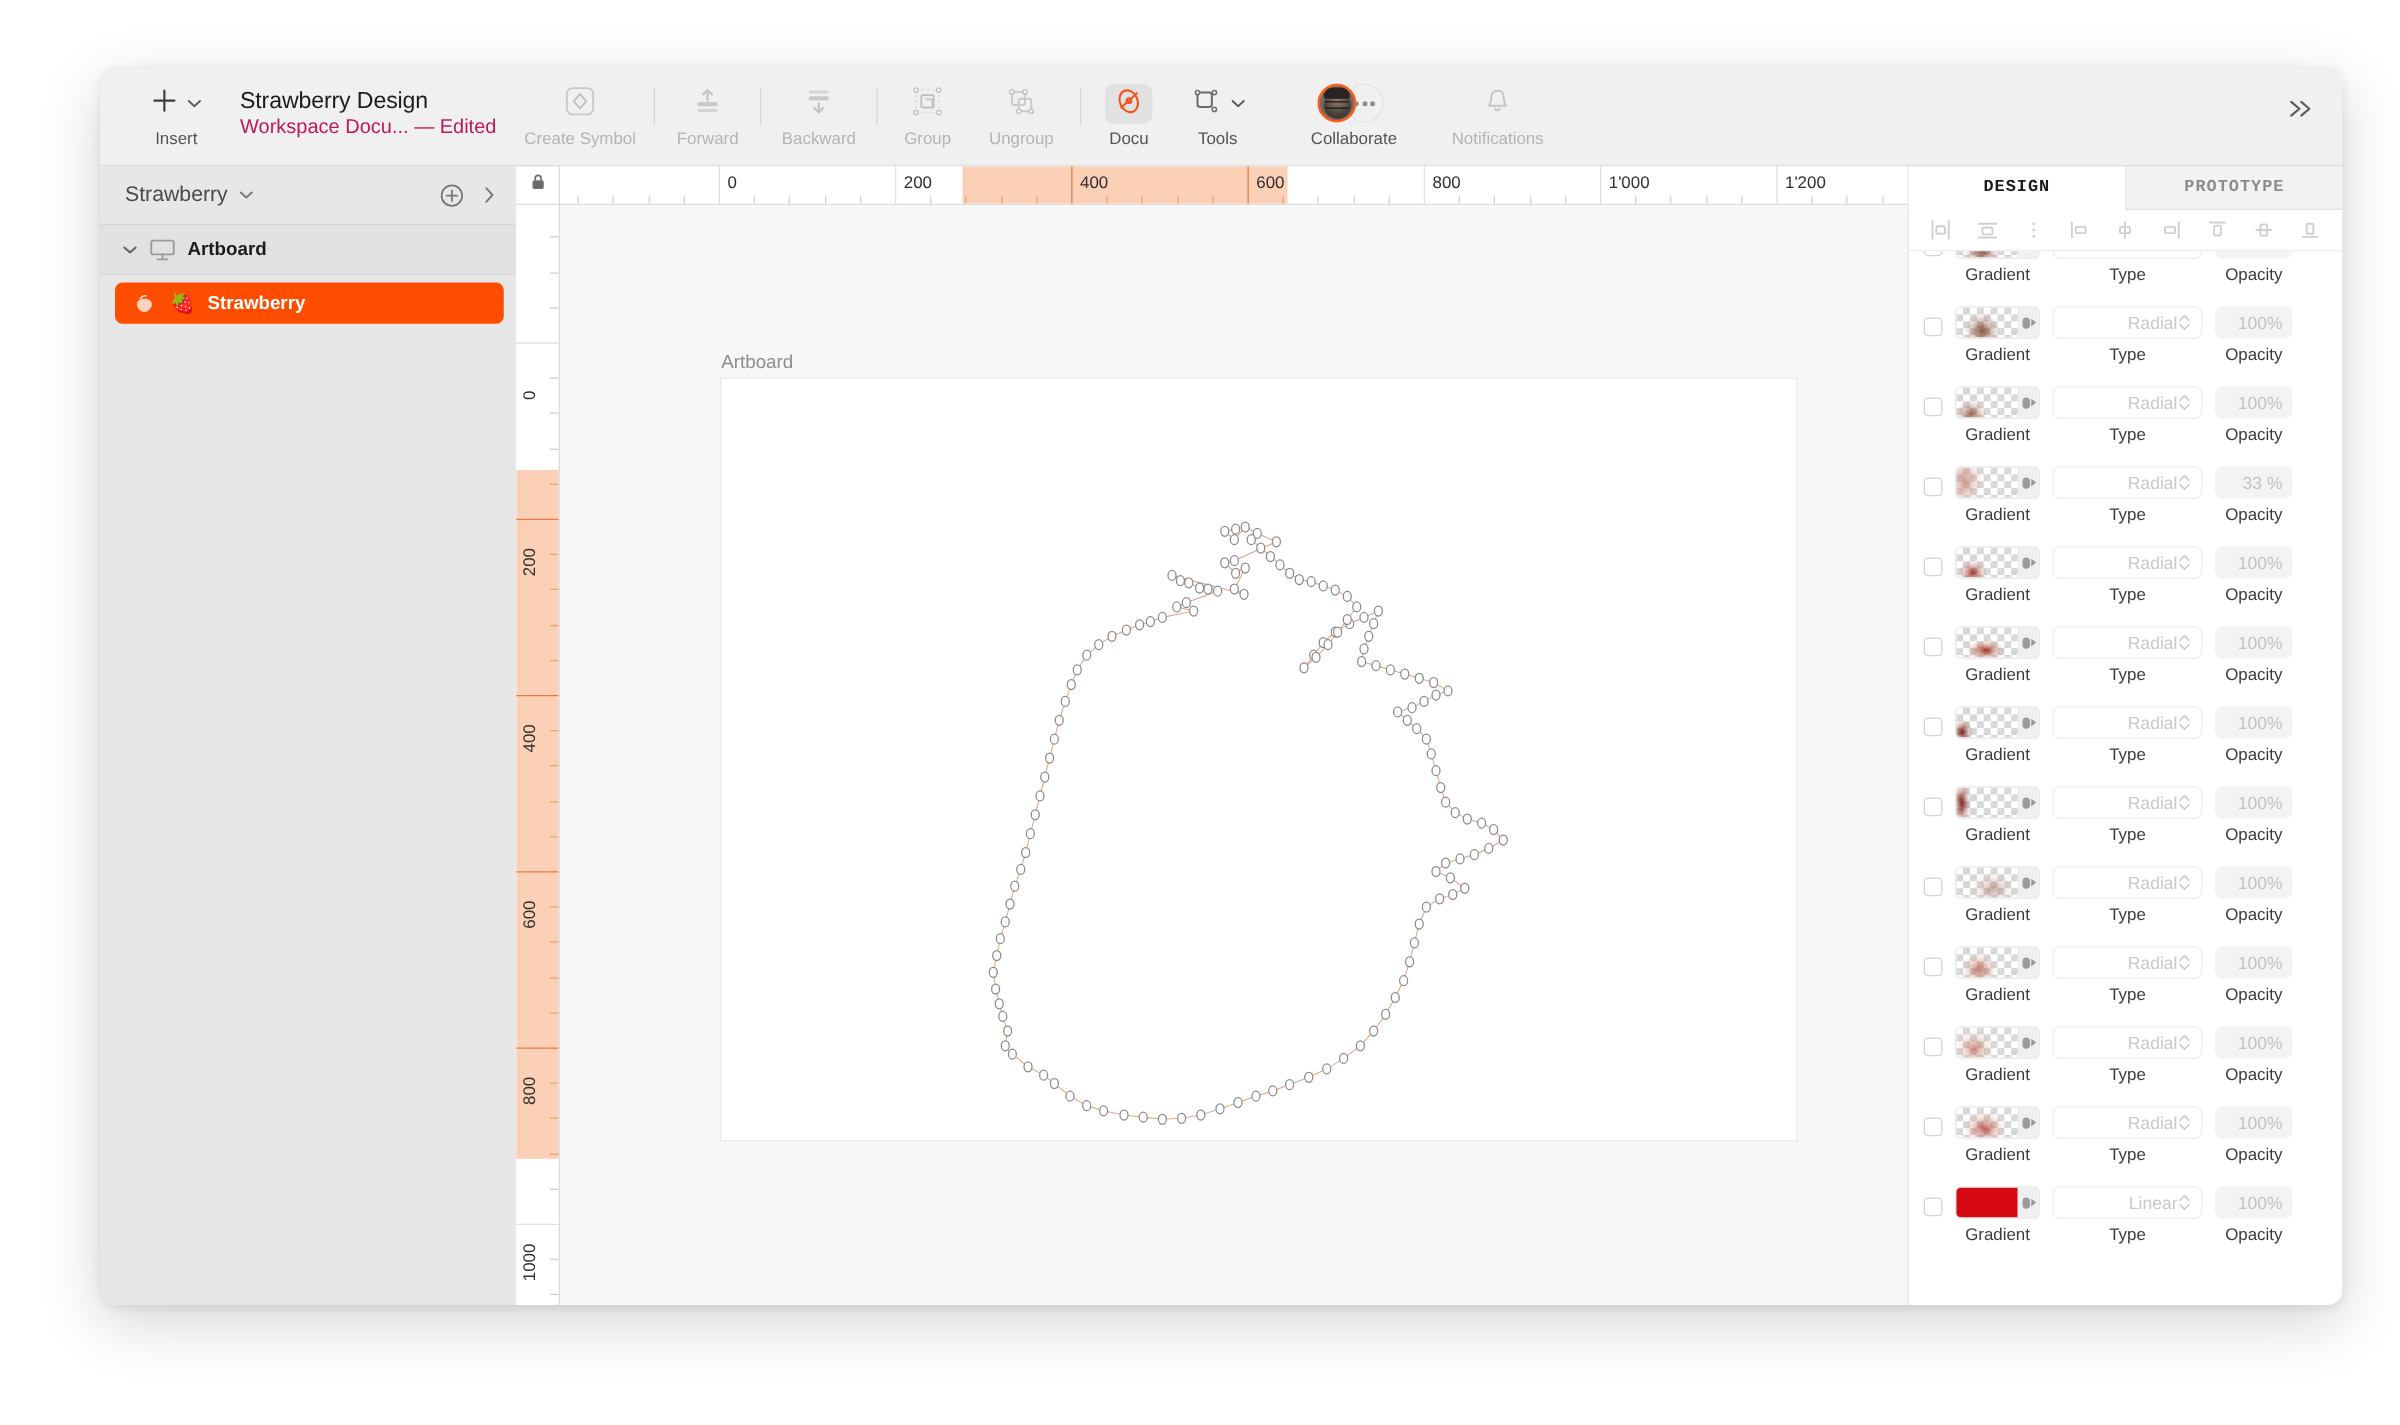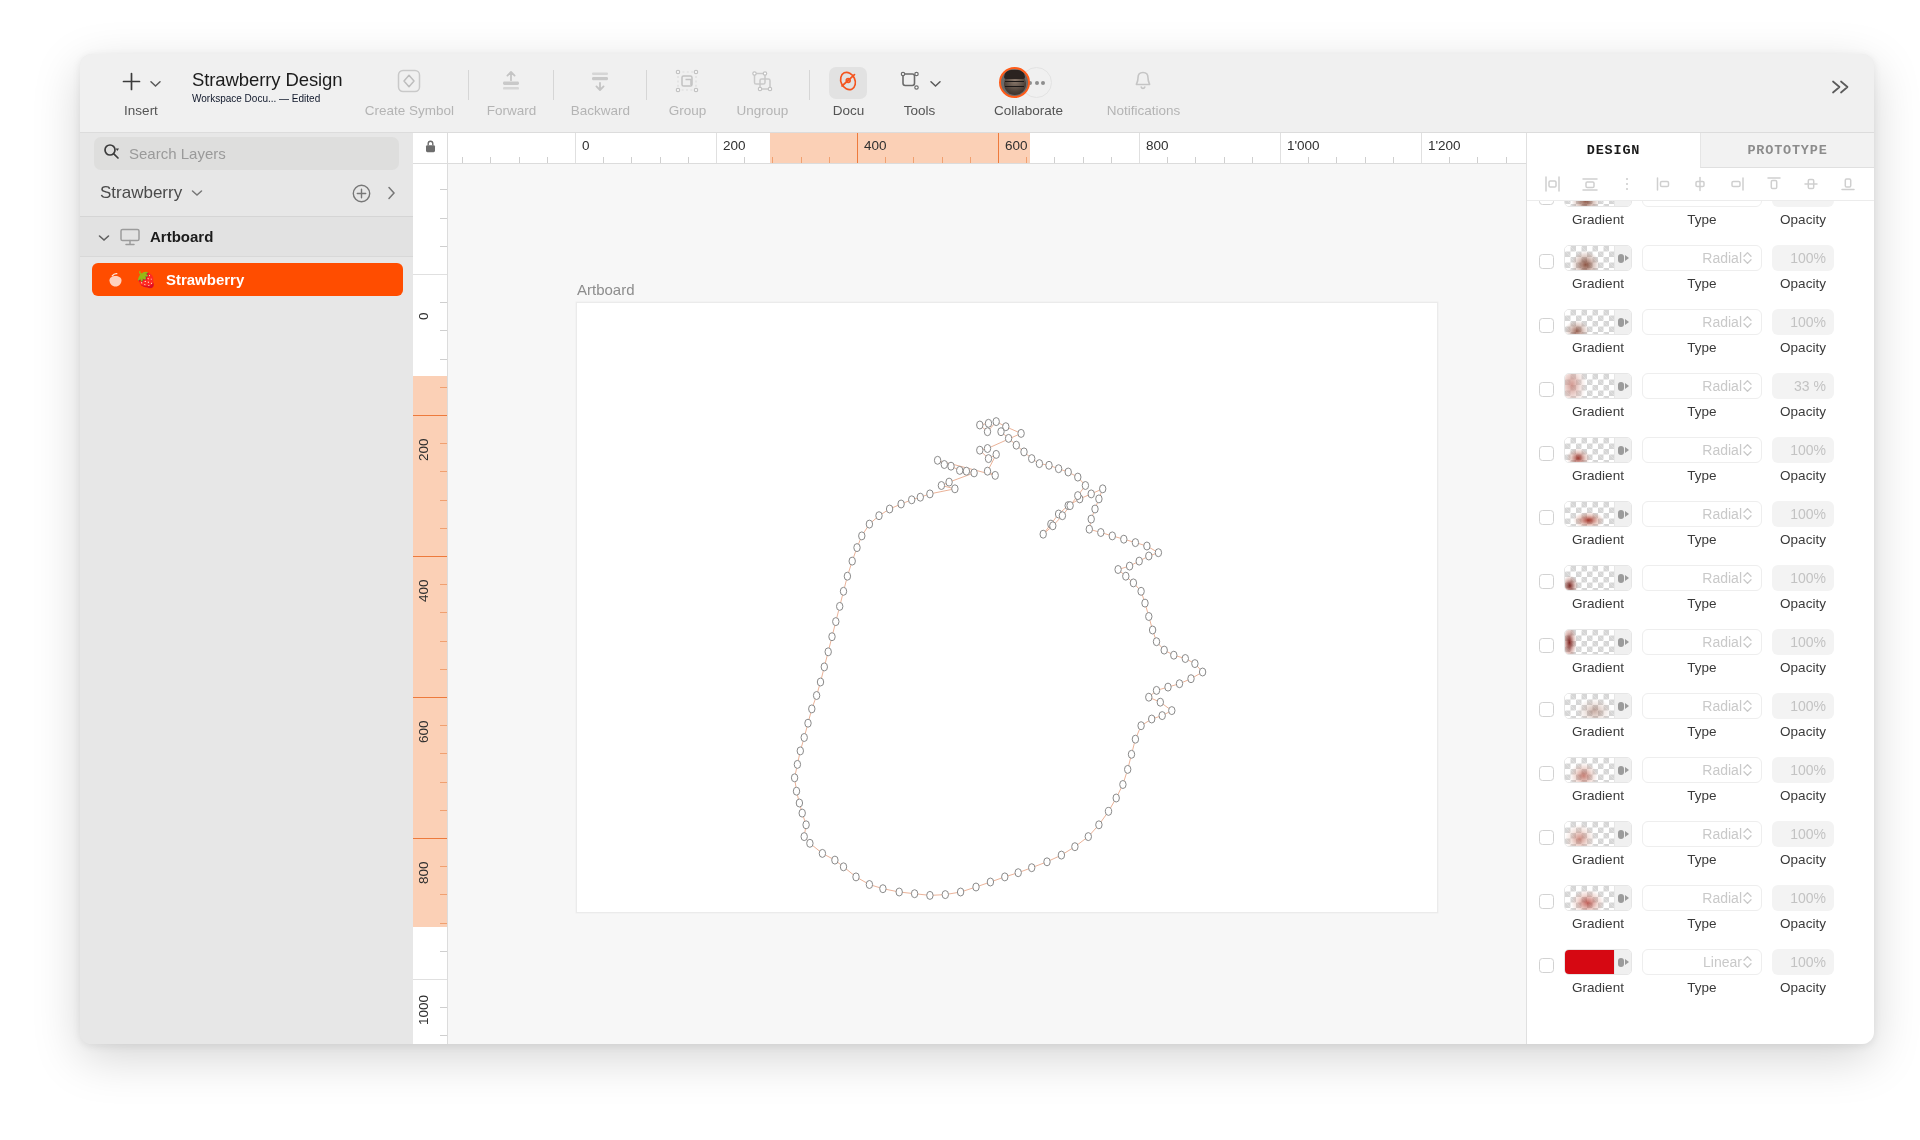--- a/index.html
+++ b/index.html
@@ -65,21 +65,21 @@
   .tb-ico { height: 30px; display: flex; align-items: center; justify-content: center; }
   .tb-lbl { font-size: 13.5px; color: #545454; white-space: nowrap; }
   .tb-lbl.dim { color: #b4b4b4; text-align: right; }
   .tb-sep { width: 1px; height: 30px; background: #d6d6d6; margin: 2px 6px 0 6px; align-self: flex-start; }
 
   #doc-title-block {
     display: flex; flex-direction: column; align-items: flex-start;
     justify-content: flex-start; margin-left: 14px; margin-right: 14px; padding-top: 1px;
   }
   #doc-title { font-size: 18.5px; font-weight: normal; color: #1c1c1c; letter-spacing: -0.1px; }
-  #doc-sub { font-size: 10px; color: #0f172a; margin-top: 2px; white-space: nowrap; }
+  #doc-sub { font-size: 16px; color: #be185d; margin-top: 2px; white-space: nowrap; }
 
   .tb-active-box {
     width: 38px; height: 32px; border-radius: 7px; background: #e2e2e2;
     display: flex; align-items: center; justify-content: center;
   }
   #avatar-wrap { position: relative; width: 58px; height: 30px; }
   #avatar {
     position: absolute; left: 0; top: -1px;
     width: 31px; height: 31px; border-radius: 50%;
     border: 2px solid #ff5c1a; overflow: hidden;
@@ -451,30 +451,20 @@
           <path d="M5 3.5 11.5 9 5 14.5M13 3.5 19.5 9 13 14.5" fill="none" stroke="#5a5a5a" stroke-width="1.7" stroke-linecap="round" stroke-linejoin="round"></path>
         </svg>
       </div>
     </div>
   </div>
 
   <div id="body-row">
 
     <div id="sidebar">
 
-      <div id="search-box">
-        <span>
-          <svg width="19" height="17" viewBox="0 0 19 17">
-            <circle cx="7" cy="7" r="5" fill="none" stroke="#3c3c3c" stroke-width="1.7"></circle>
-            <path d="M10.8 10.8 15 15" stroke="#3c3c3c" stroke-width="1.7" stroke-linecap="round"></path>
-            <path d="M12.6 5.6 16 5.6 14.3 8z" fill="#3c3c3c"></path>
-          </svg>
-        </span>
-        <span id="search-input-text">Search Layers</span>
-      </div>
 
       <div id="page-row">
         <span id="page-name">Strawberry</span>
         <span class="page-ico">
           <svg width="12" height="8" viewBox="0 0 12 8">
               <path d="M1.5 2 6 6 10.5 2" fill="none" stroke="#777" stroke-width="1.5" stroke-linecap="round"></path>
             </svg>
         </span>
         <span id="page-spacer"></span>
         <span class="page-ico">

